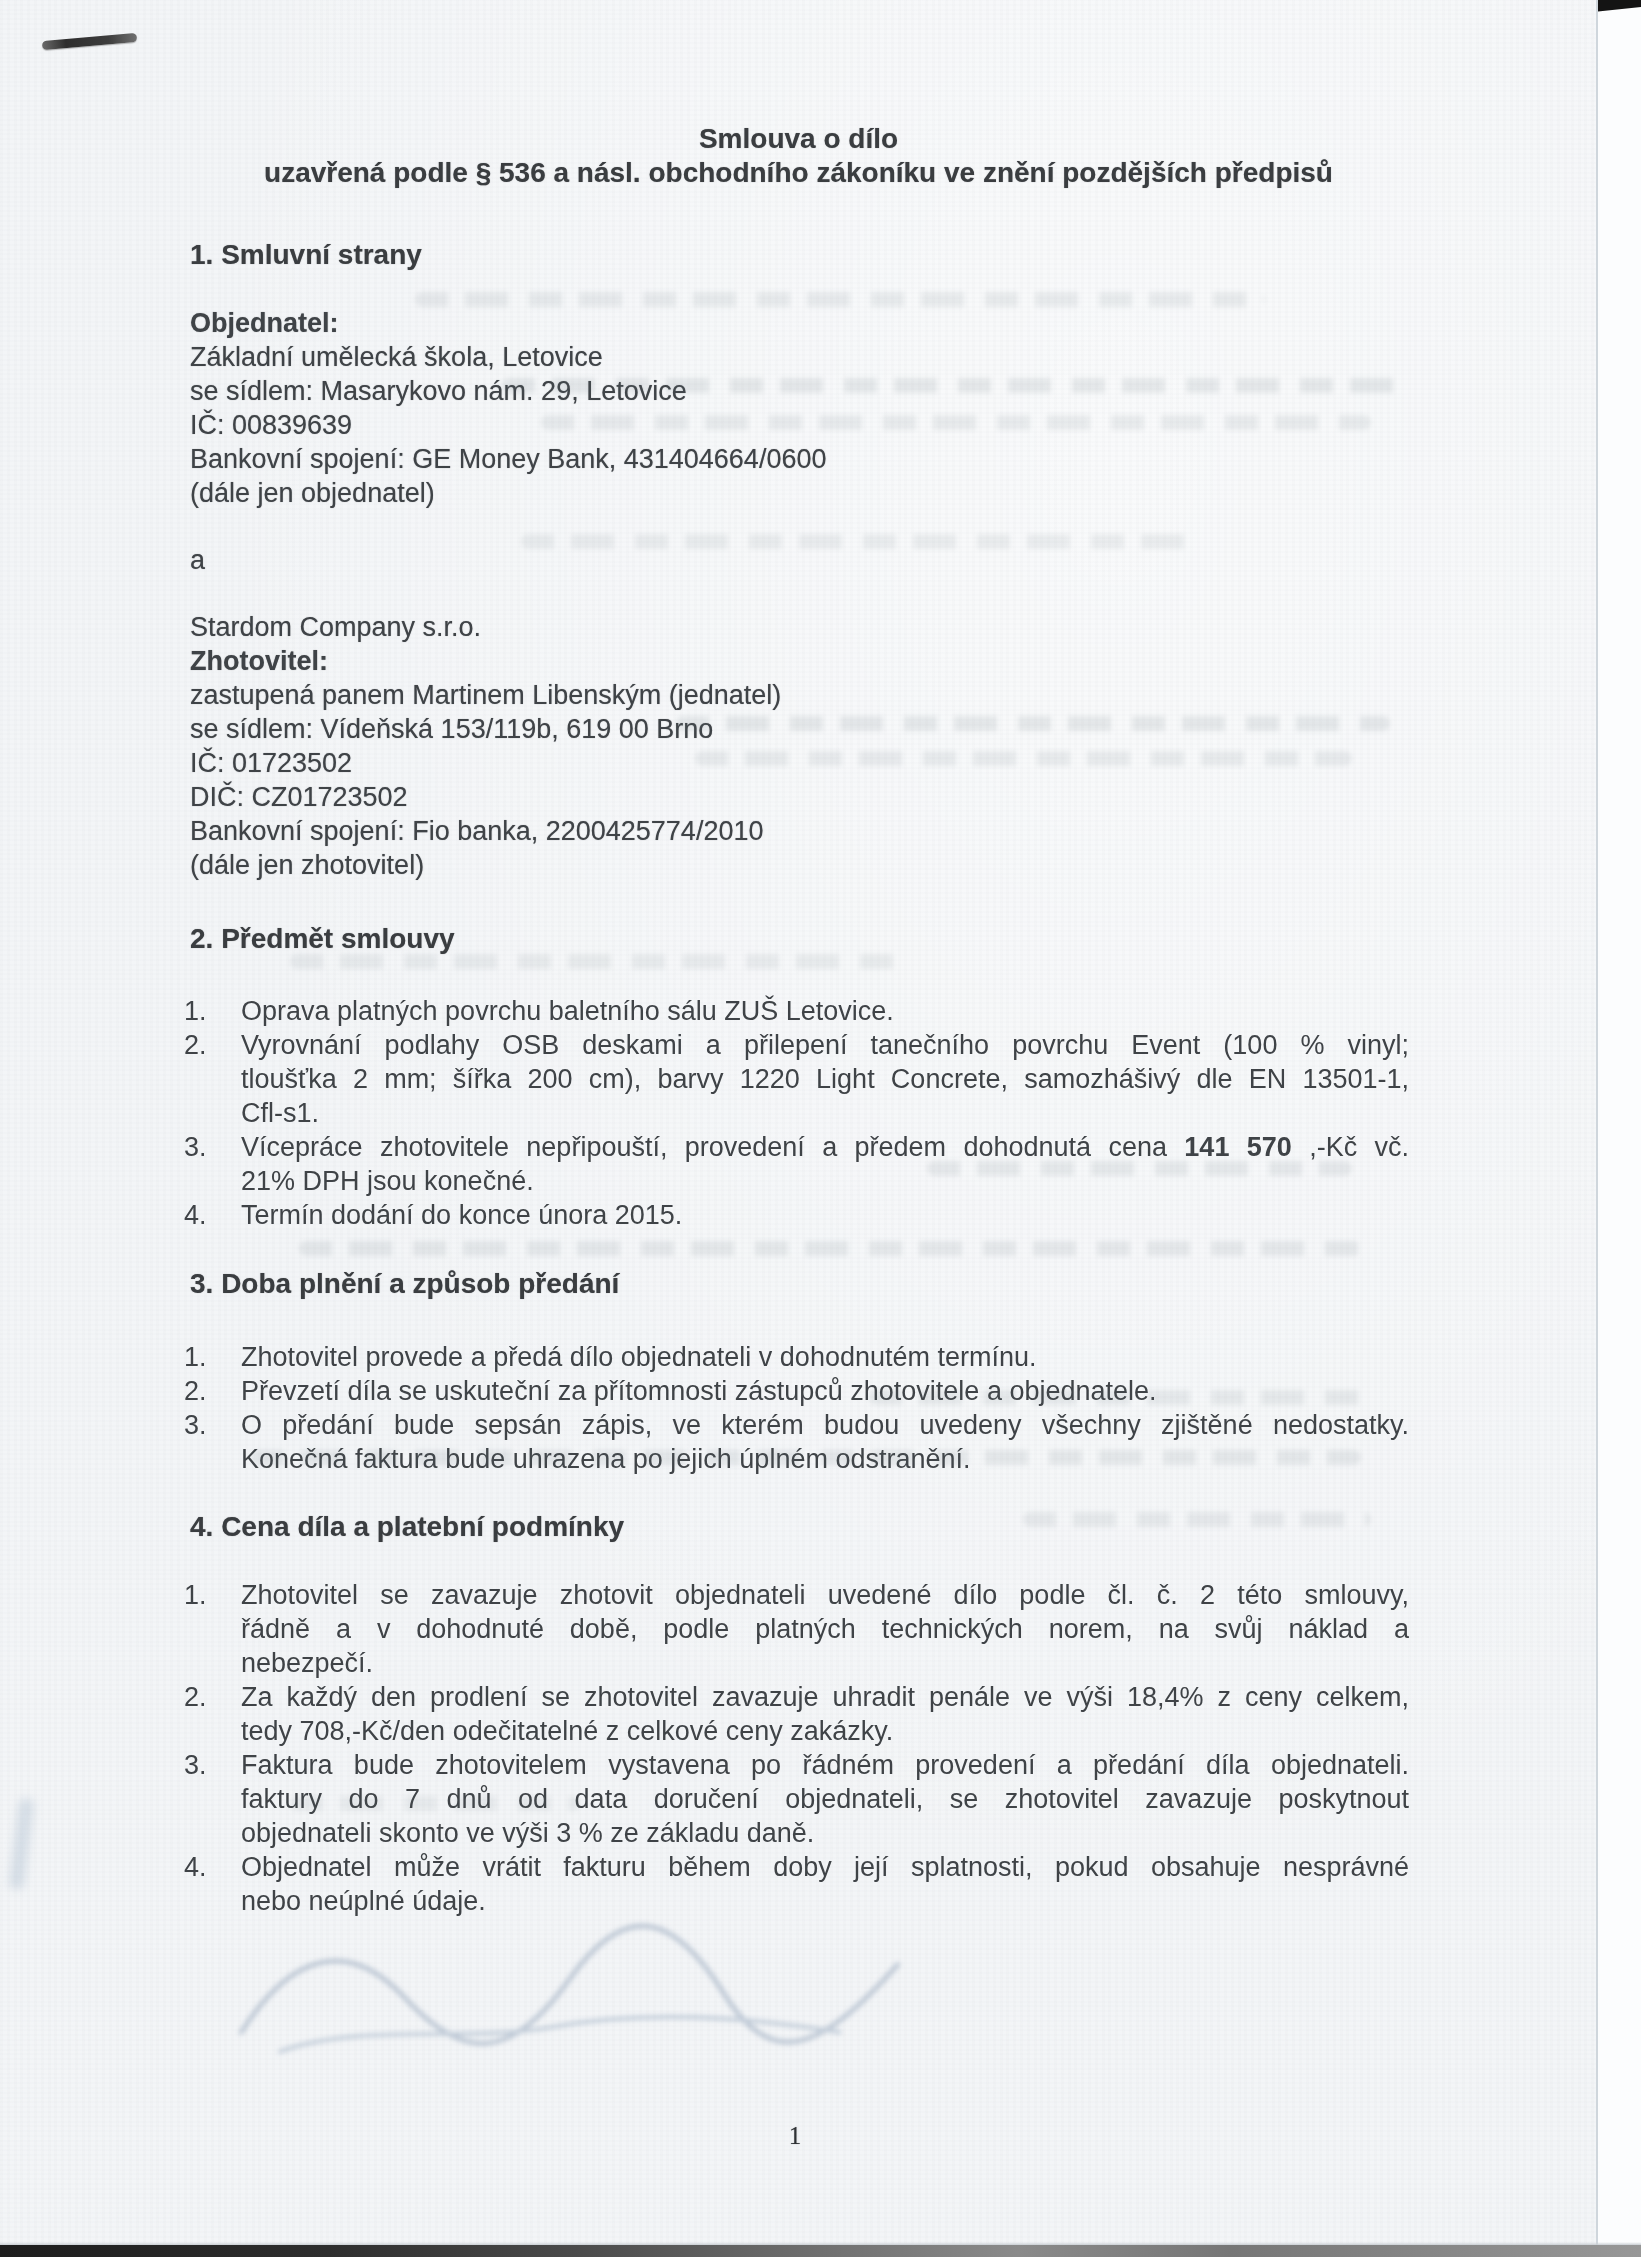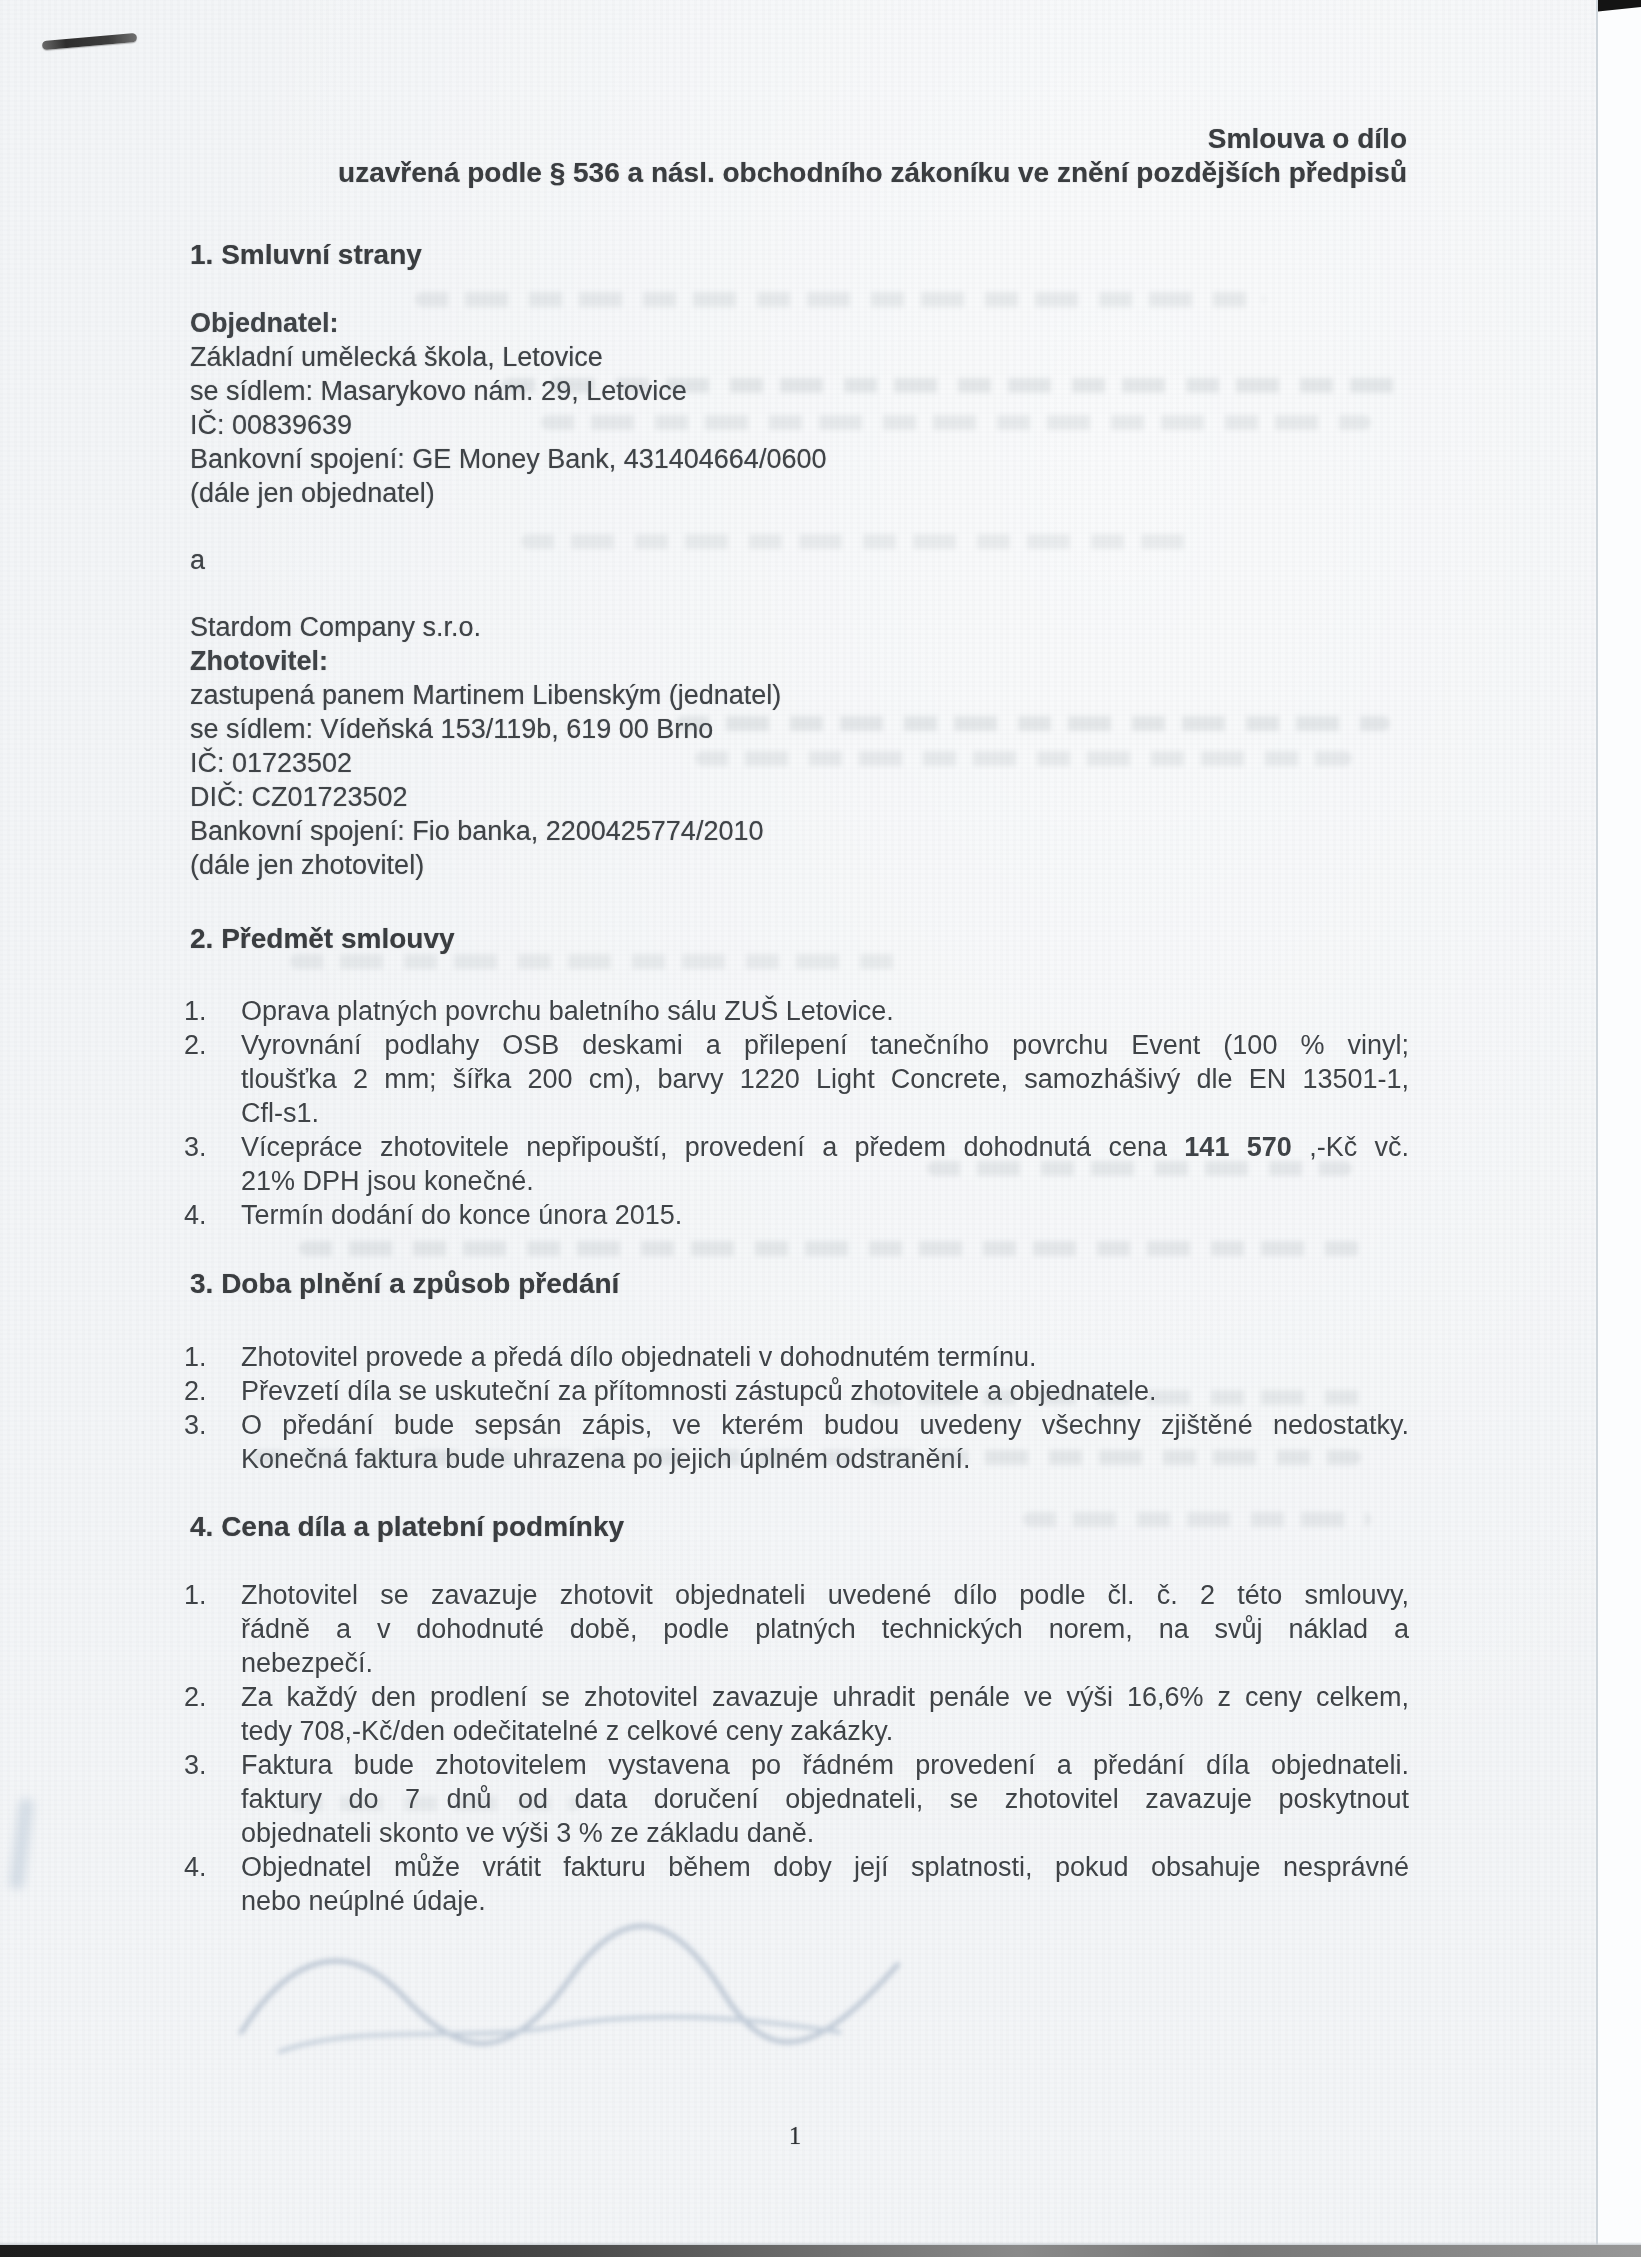--- a/index.html
+++ b/index.html
@@ -28,21 +28,21 @@
   .bottom-band{position:absolute;left:0;bottom:0;width:1641px;height:11.6px;
     background:linear-gradient(90deg,#1d1d1d 0%,#2e2e2e 20%,#4a4a4a 35%,#6f6f6f 50%,#8a8a8a 62%,#767676 75%,#979797 100%);}
   .bottom-band-soft{position:absolute;left:0;bottom:11.6px;width:1641px;height:3.9px;background:linear-gradient(180deg,rgba(0,0,0,0),#c9ced3);}
 
   
   .line{height:34px;line-height:34px;white-space:nowrap;}
   .b{font-weight:bold;}
   .txtshadow, .line, .heading, .pagenum{text-shadow:0 0 1px rgba(64,68,72,0.5);}
 
   .block{position:absolute;left:190px;font-size:27px;}
-  .center{width:1217px;text-align:right;}
+  .center{width:1217px;text-align:center;}
   .heading{position:absolute;left:190px;width:1217px;font-size:28px;font-weight:bold;color:#3a3d40;height:34px;line-height:34px;}
   .title-block{top:122px;font-size:28px;font-weight:bold;color:#3a3d40;}
   .h1{top:238px;} .h2{top:922px;} .h3{top:1267px;} .h4{top:1510px;}
   .objblock{top:306px;} .conj{top:543px;} .zhotblock{top:610px;}
   .list{position:absolute;left:184px;width:1225px;font-size:27px;}
   .list2{top:994px;} .list3{top:1340px;} .list4{top:1578px;}
   .item{display:flex;}
   .num{flex:0 0 57px;height:34px;line-height:34px;}
   .txt{flex:0 0 1168px;width:1168px;}
   .jl{text-align:justify;text-align-last:justify;height:34px;line-height:34px;white-space:normal;}
@@ -156,21 +156,21 @@
       <div class="num">1.</div>
       <div class="txt">
         <div class="jl">Zhotovitel se zavazuje zhotovit objednateli uvedené dílo podle čl. č. 2 této smlouvy,</div>
         <div class="jl">řádně a v dohodnuté době, podle platných technických norem, na svůj náklad a</div>
         <div class="last">nebezpečí.</div>
       </div>
     </div>
     <div class="item">
       <div class="num">2.</div>
       <div class="txt">
-        <div class="jl">Za každý den prodlení se zhotovitel zavazuje uhradit penále ve výši 16,6% z ceny celkem,</div>
+        <div class="jl">Za každý den prodlení se zhotovitel zavazuje uhradit penále ve výši 18,4% z ceny celkem,</div>
         <div class="last">tedy 708,-Kč/den odečitatelné z celkové ceny zakázky.</div>
       </div>
     </div>
     <div class="item">
       <div class="num">3.</div>
       <div class="txt">
         <div class="jl">Faktura bude zhotovitelem vystavena po řádném provedení a předání díla objednateli.</div>
         <div class="jl">faktury do 7 dnů od data doručení objednateli, se zhotovitel zavazuje poskytnout</div>
         <div class="last">objednateli skonto ve výši 3 % ze základu daně.</div>
       </div>

